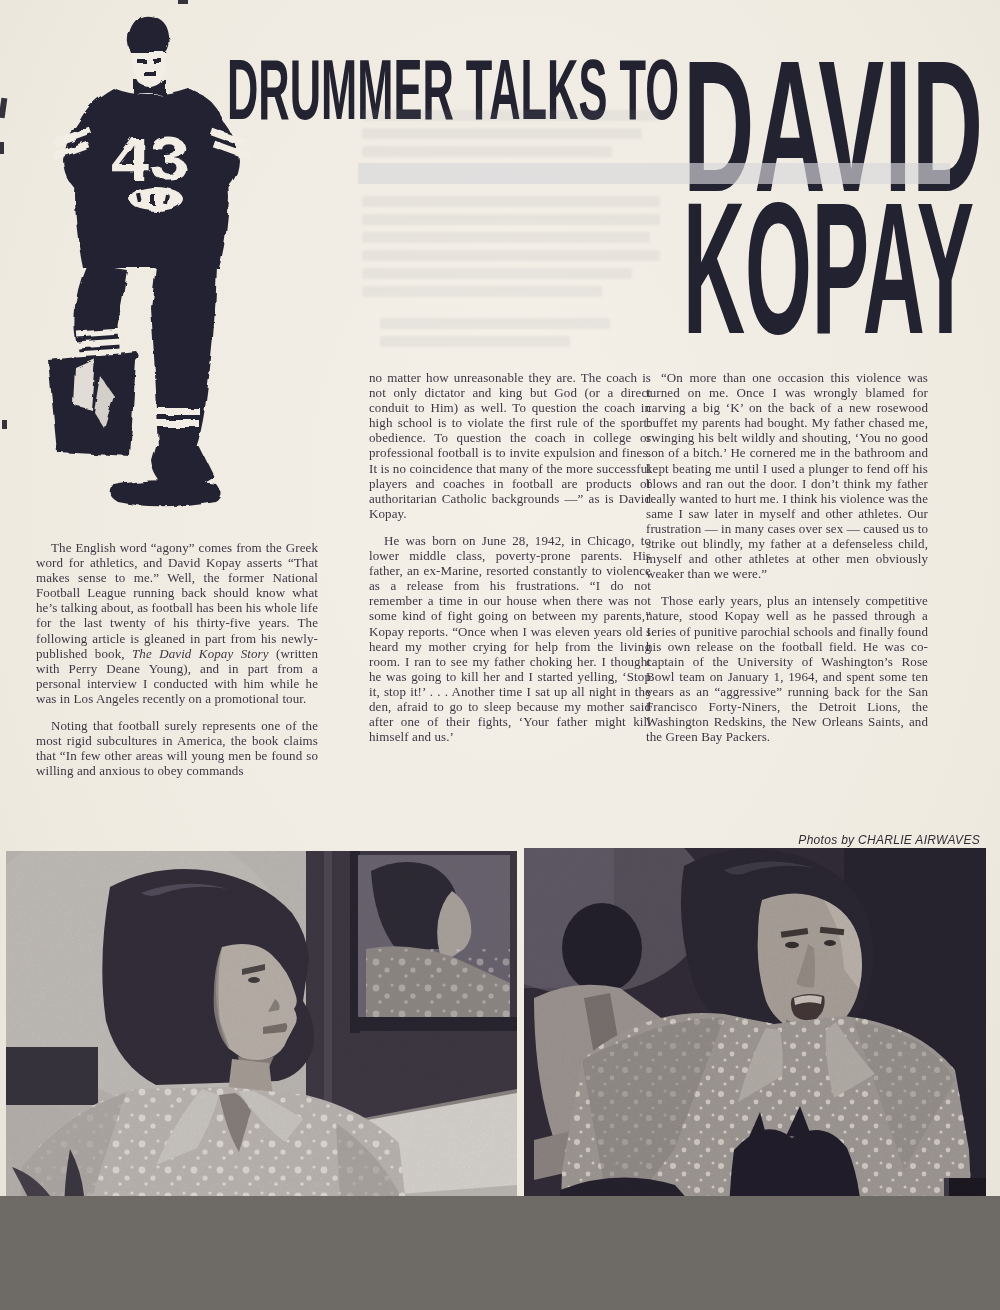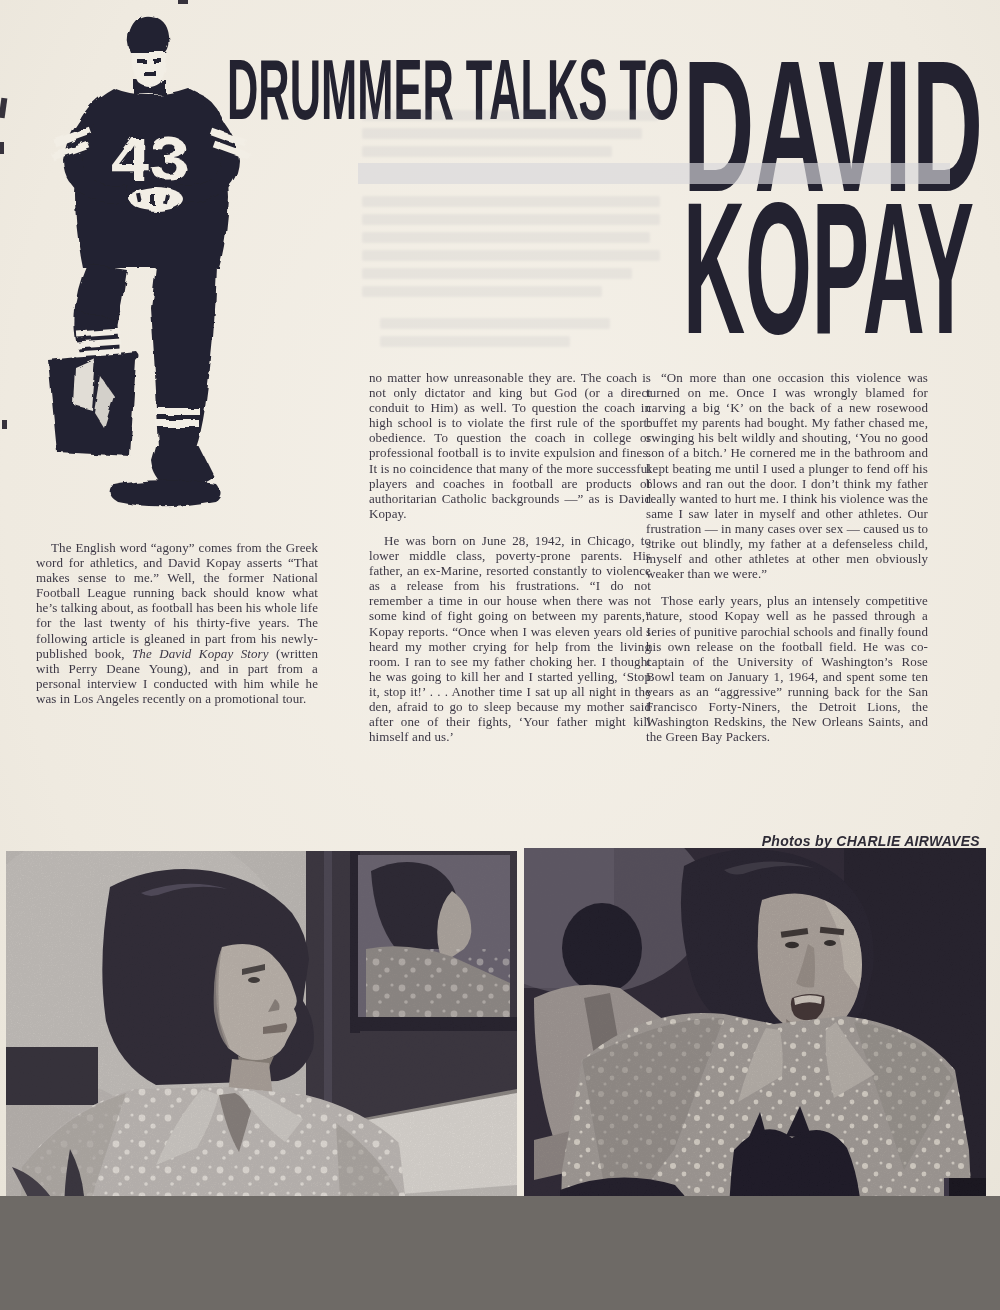--- a/index.html
+++ b/index.html
@@ -21,22 +21,22 @@
     color:#3b3744;text-align:justify;letter-spacing:.1px;
   }
   .column p{margin:12px;padding:0;}
   .column p.indent{text-indent:15px;}
   .col1{left:24px;top:528px;}
   .col2{left:357px;top:358px;}
   .col3{left:634px;top:358px;}
   .book-title{font-style:italic;}
   .credit{
     position:absolute;left:640px;top:833px;width:340px;text-align:right;
-    font-family:"Liberation Sans", sans-serif;font-style:italic;font-weight:bold;
-    font-size:14px;color:#2e2b36;letter-spacing:.3px;
+    font-family:"Liberation Sans", sans-serif;font-style:italic;font-weight:normal;
+    font-size:12px;color:#2e2b36;letter-spacing:.3px;
   }
   .photo{position:absolute;display:block;}
   .photo-left{left:6px;top:851px;width:511px;height:459px;}
   .photo-right{left:524px;top:848px;width:462px;height:462px;}
   .mark{position:absolute;background:#36323c;}
 </style>
 </head>
 <body>
 
 <div class="page">
@@ -101,20 +101,21 @@
         <rect x="137" y="412" width="44" height="7"></rect>
         <path d="M58,360 L78,351 L74,402 L56,397 Z" opacity=".92"></path>
         <path d="M82,368 L96,388 L86,420 L76,404 Z" opacity=".85"></path>
       </g>
       <text x="93" y="172" font-size="62" font-weight="bold" fill="#f2eee5" textLength="78" lengthAdjust="spacingAndGlyphs">43</text>
     </g>
   </svg>
 
   <div class="column col1">
     <p class="indent"><span>The English word “agony” comes from the Greek word for athletics, and David Kopay asserts “That makes sense to me.” Well, the former National Football League running back should know what he’s talking about, as football has been his whole life for the last twenty of his thirty-five years. The following article is gleaned in part from his newly-published book, </span><span class="book-title">The David Kopay Story</span><span> (written with Perry Deane Young), and in part from a personal interview I conducted with him while he was in Los Angeles recently on a promotional tour.</span></p>
+    <p class="indent">Noting that football surely represents one of the most rigid subcultures in America, the book claims that “In few other areas will young men be found so willing and anxious to obey commands</p>
   </div>
 
   <div class="column col2">
     <p>no matter how unreasonable they are. The coach is not only dictator and king but God (or a direct conduit to Him) as well. To question the coach in high school is to violate the first rule of the sport: obedience. To question the coach in college or professional football is to invite expulsion and fines. It is no coincidence that many of the more successful players and coaches in football are products of authoritarian Catholic backgrounds —” as is David Kopay.</p>
     <p class="indent">He was born on June 28, 1942, in Chicago, to lower middle class, poverty-prone parents. His father, an ex-Marine, resorted constantly to violence as a release from his frustrations. “I do not remember a time in our house when there was not some kind of fight going on between my parents,” Kopay reports. “Once when I was eleven years old I heard my mother crying for help from the living room. I ran to see my father choking her. I thought he was going to kill her and I started yelling, ‘Stop it, stop it!’ . . . Another time I sat up all night in the den, afraid to go to sleep because my mother said after one of their fights, ‘Your father might kill himself and us.’</p>
   </div>
 
   <div class="column col3">
     <p class="indent">“On more than one occasion this violence was turned on me. Once I was wrongly blamed for carving a big ‘K’ on the back of a new rosewood buffet my parents had bought. My father chased me, swinging his belt wildly and shouting, ‘You no good son of a bitch.’ He cornered me in the bathroom and kept beating me until I used a plunger to fend off his blows and ran out the door. I don’t think my father really wanted to hurt me. I think his violence was the same I saw later in myself and other athletes. Our frustration — in many cases over sex — caused us to strike out blindly, my father at a defenseless child, myself and other athletes at other men obviously weaker than we were.”</p>
     <p class="indent">Those early years, plus an intensely competitive nature, stood Kopay well as he passed through a series of punitive parochial schools and finally found his own release on the football field. He was co-captain of the University of Washington’s Rose Bowl team on January 1, 1964, and spent some ten years as an “aggressive” running back for the San Francisco Forty-Niners, the Detroit Lions, the Washington Redskins, the New Orleans Saints, and the Green Bay Packers.</p>

